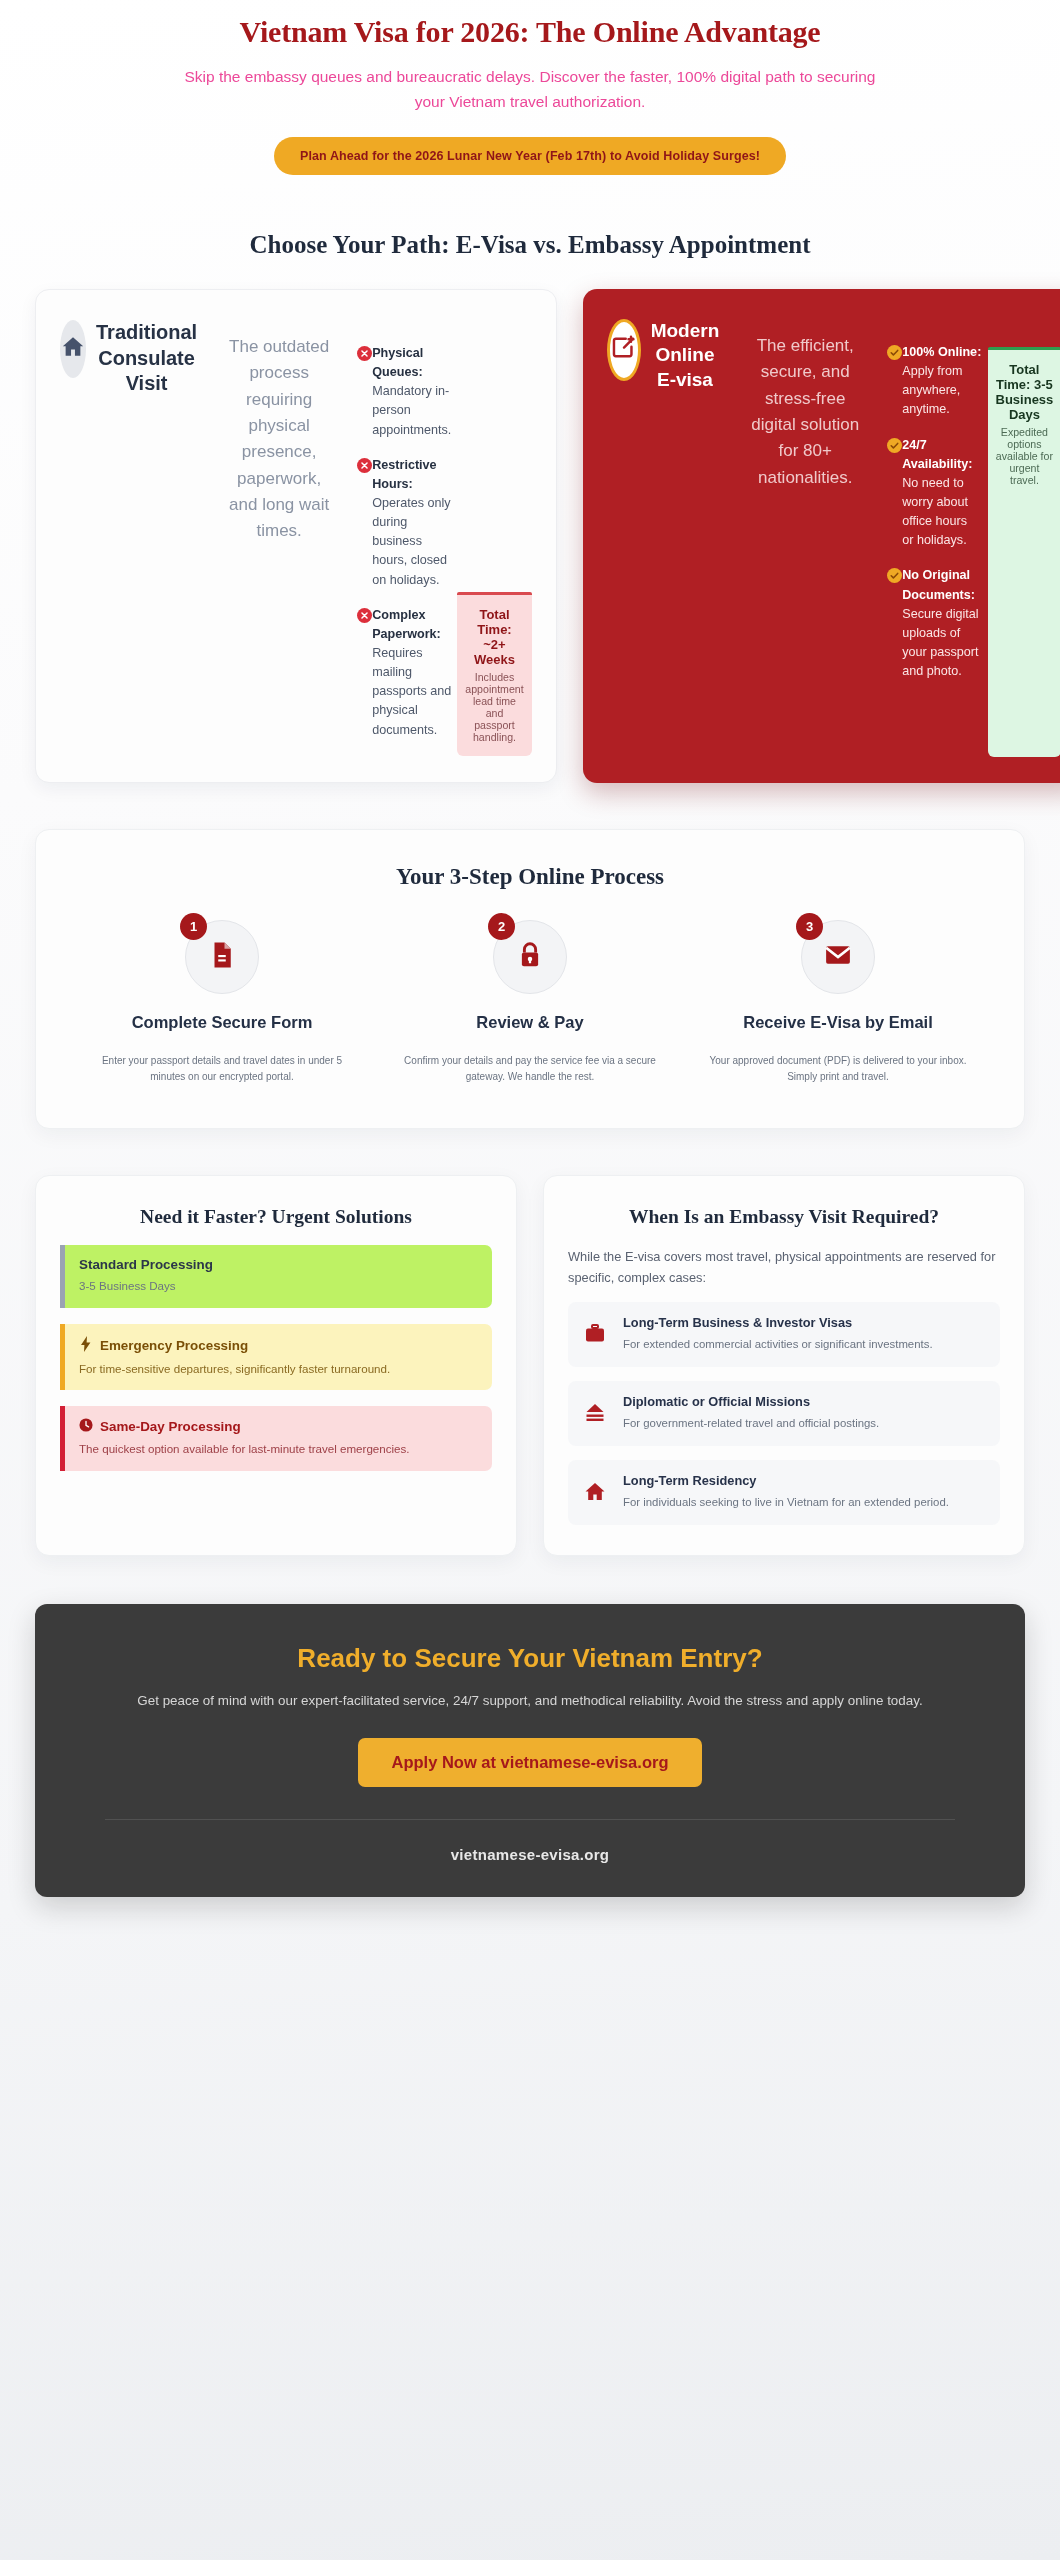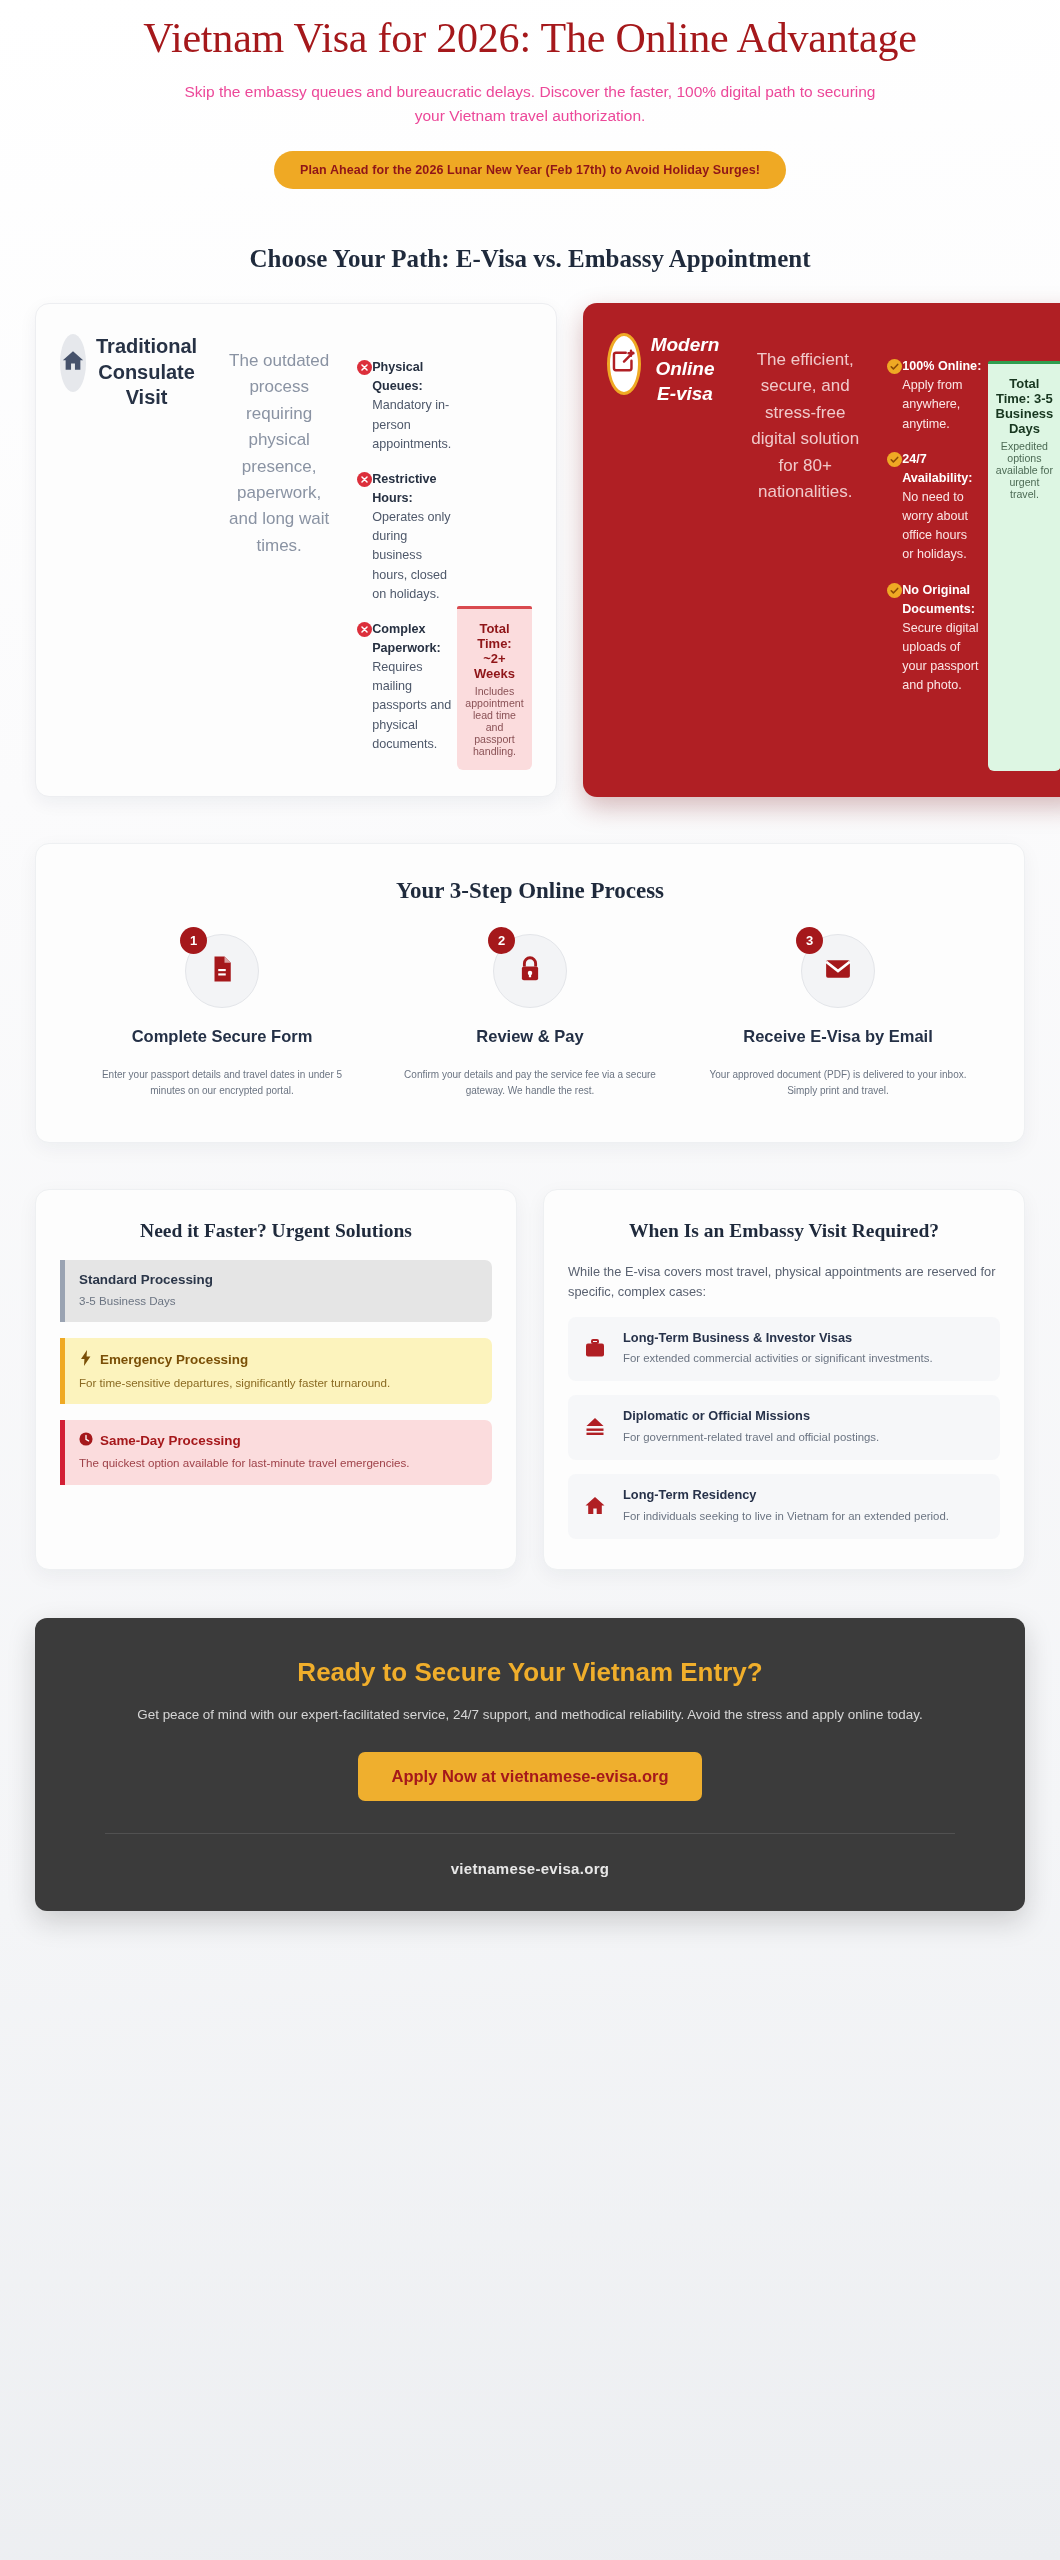--- a/index.html
+++ b/index.html
@@ -22,23 +22,23 @@
   .wm { position:absolute; color:#e9ebef; opacity:.55; font-size:120px; font-weight:700;
         transform: rotate(-28deg); pointer-events:none; user-select:none; z-index:0; }
   .wm1 { top: 980px; left: 320px; }
   .wm2 { top: 1420px; left: 320px; }
 
   
   .hero { padding: 14px 60px 0; text-align: center; position: relative; z-index: 2; }
   .hero h1 {
     font-family: "Liberation Serif", serif;
     color: #a5181b;
-    font-size: 42px;
+    font-size: 30px;
     line-height: 1.18;
-    font-weight: 400;
+    font-weight: 700;
     letter-spacing: -0.2px;
     padding: 0 40px;
   }
   .hero p.sub {
     margin-top: 16px;
     color: #ec4899;
     font-size: 15.5px;
     line-height: 1.6;
     padding: 0 120px;
   }
@@ -102,21 +102,21 @@
     width: 62px; height: 62px;
   }
   .card h3 {
     text-align: center;
     font-size: 20px;
     font-weight: 700;
     line-height: 1.28;
     color: #273245;
     padding: 0 10px;
   }
-  .card.red h3 { color: #fff; font-size: 19px; font-style: italic; }
+  .card.red h3 { color: #fff; font-size: 19px; }
   .card .cdesc {
     text-align: center;
     font-size: 17px;
     line-height: 1.55;
     color: #8a93a3;
     margin-top: 14px;
     padding: 0 14px;
   }
   .card.red .cdesc { color: #f0c9ca; padding: 0 18px; }
 
@@ -199,21 +199,21 @@
     padding: 28px 24px 30px;
     display:flex; flex-direction:column;
   }
   .lcard h3 {
     font-family: "Liberation Serif", serif;
     text-align:center; font-size: 19.5px; font-weight:700; color:#1f2a3c; line-height:1.3;
   }
   .opt {
     margin-top: 16px;
     border-left: 5px solid #9aa3b2;
-    background: #e5e5e5;
+    background: #bef264;
     border-radius: 0 7px 7px 0;
     padding: 12px 14px 13px;
   }
   .opt .oh { font-size: 13.4px; font-weight: 700; color: #2b3649; display:flex; align-items:center; gap:7px;}
   .opt .od { font-size: 11.6px; color:#6b7482; margin-top: 5px; line-height:1.5; }
   .opt.warn { border-left-color:#efa924; background:#fcf3bd; }
   .opt.warn .oh { color:#7a4f07; }
   .opt.warn .od { color:#8a6a22; }
   .opt.crit { border-left-color:#d31f35; background:#fbdcdd; }
   .opt.crit .oh { color:#a5181b; }

